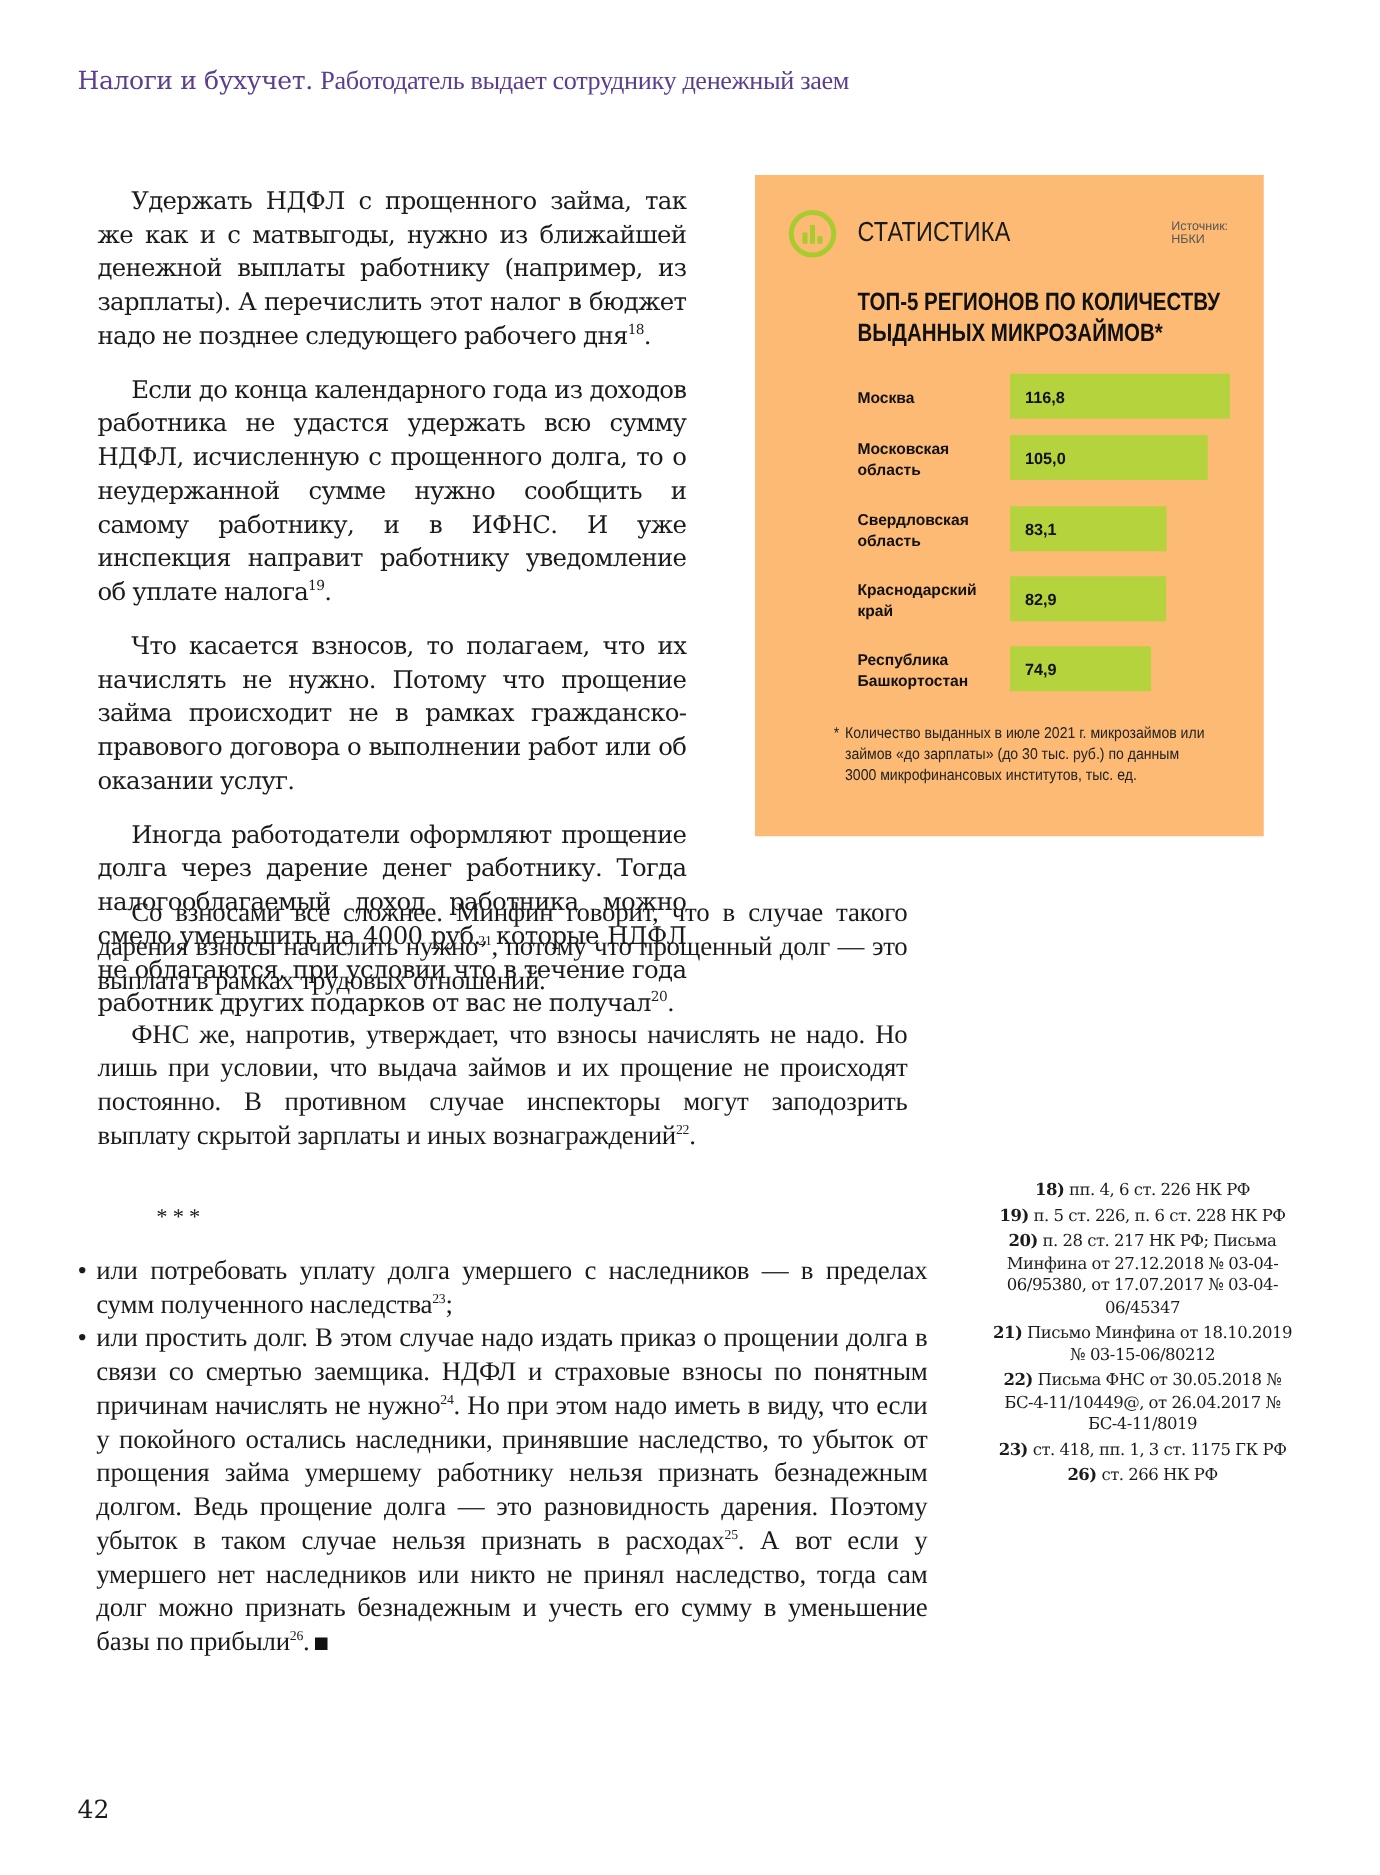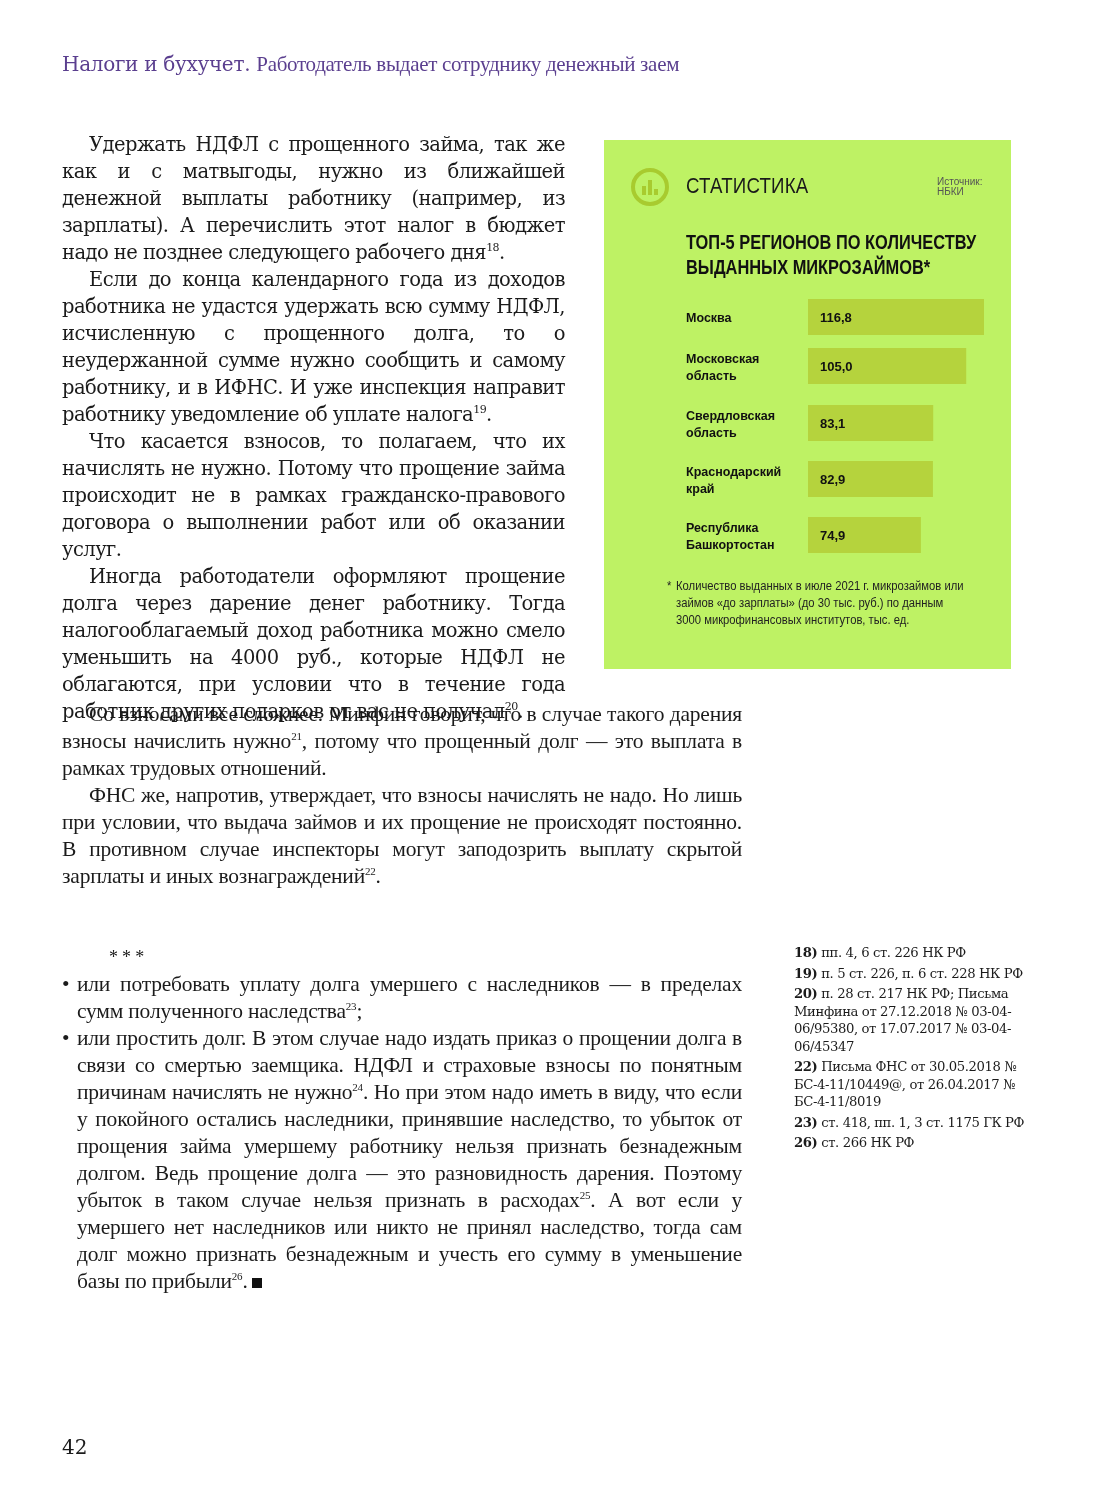--- a/index.html
+++ b/index.html
@@ -5,40 +5,40 @@
   html, body { margin: 0; padding: 0; background: #ffffff; }
   body { width: 1104px; height: 1500px; position: relative; overflow: hidden; color: #1a1a1a; }
   .running-head { position: absolute; left: 62px; top: 52px; font-family: "DejaVu Serif", serif; font-size: 20px; color: #5b3f8f; white-space: nowrap; letter-spacing: -0.3px; }
   .running-head b { font-weight: normal; }
   .running-head span.sub { font-family: "Liberation Serif", serif; font-size: 21px; }
 
   .body-text { position: absolute; left: 62px; font-family: "DejaVu Serif", serif; font-size: 19.5px; line-height: 27px; color: #1b1b1b; letter-spacing: -0.55px; }
   .col1 { top: 131px; width: 503px; }
   .col2 { top: 701px; width: 680px; font-family: "Liberation Serif", serif; font-size: 21.5px; letter-spacing: -0.2px; }
   .col3 { top: 944px; width: 680px; font-family: "Liberation Serif", serif; font-size: 21.5px; letter-spacing: -0.2px; }
-  .body-text p { margin: 0; text-align: justify; text-indent: 27px; }
+  .body-text p { margin: 16px; text-align: justify; text-indent: 27px; }
   .body-text p.noindent { text-indent: 0; }
   sup { font-size: 11px; vertical-align: 8px; line-height: 0; }
   .stars { text-align: center; margin: 0; padding-left: 20px; font-size: 18px; height: 27px; line-height: 27px; }
   ul.bullets { list-style: none; margin: 0; padding: 0; }
   ul.bullets li { position: relative; padding-left: 15px; text-align: justify; }
   ul.bullets li::before { content: "•"; position: absolute; left: 0; top: 0; }
   .endmark { display: inline-block; width: 10px; height: 10px; background: #111; margin-left: 4px; vertical-align: 0; }
 
-  .stat-box { position: absolute; left: 604px; top: 140px; width: 407px; height: 529px; background: #bef264; }
+  .stat-box { position: absolute; left: 604px; top: 140px; width: 407px; height: 529px; background: #fdba74; }
   .stat-icon { position: absolute; left: 26px; top: 27px; width: 40px; height: 40px; }
   .stat-title { position: absolute; left: 82px; top: 33px; font-family: "Liberation Sans", sans-serif; font-size: 22px; color: #1a1a1a; transform: scaleX(0.85); transform-origin: left top; letter-spacing: 0.2px; }
   .stat-source { position: absolute; left: 333px; top: 37px; font-family: "Liberation Sans", sans-serif; font-size: 10px; line-height: 10px; color: #555; }
   .chart-title { position: absolute; left: 82px; top: 90px; font-family: "Liberation Sans", sans-serif; font-weight: bold; font-size: 20px; line-height: 25px; color: #111; transform: scaleX(0.82); transform-origin: left top; width: 380px; }
   .chart-svg { position: absolute; left: 0; top: 150px; }
   .chart-note { position: absolute; left: 72px; top: 438px; width: 320px; font-family: "Liberation Sans", sans-serif; font-size: 12.5px; line-height: 17px; color: #222; transform: scaleX(0.9); transform-origin: left top; }
   .chart-note .ast { position: absolute; left: -10px; top: 0; }
 
   .footnotes { position: absolute; left: 794px; top: 944px; width: 240px; font-family: "DejaVu Serif", serif; font-size: 13.2px; line-height: 17.5px; color: #1b1b1b; letter-spacing: -0.4px; }
-  .footnotes .fn { margin-bottom: 3px; }
+  .footnotes .fn { margin-bottom: 3px; text-align: center; }
   .footnotes .fn b { font-weight: bold; }
 
   .page-number { position: absolute; left: 62px; top: 1435px; font-family: "DejaVu Serif", serif; font-size: 20px; color: #1b1b1b; text-align: right; }
 </style>
 </head>
 <body>
 
 <div class="running-head">
   <b>Налоги и бухучет.</b>
   <span class="sub">Работодатель выдает сотруднику денежный заем</span>
@@ -97,18 +97,19 @@
   <div class="chart-note">
     <span class="ast">*</span>
     <span>Количество выданных в июле 2021 г. микрозаймов или займов «до зарплаты» (до 30 тыс. руб.) по данным 3000 микрофинансовых институтов, тыс. ед.</span>
   </div>
 </div>
 
 <div class="footnotes">
   <div class="fn"><b>18)</b> <span>пп. 4, 6 ст. 226 НК РФ</span></div>
   <div class="fn"><b>19)</b> <span>п. 5 ст. 226, п. 6 ст. 228 НК РФ</span></div>
   <div class="fn"><b>20)</b> <span>п. 28 ст. 217 НК РФ; Письма Минфина от 27.12.2018 № 03-04-06/95380, от 17.07.2017 № 03-04-06/45347</span></div>
+  <div class="fn"><b>21)</b> <span>Письмо Минфина от 18.10.2019 № 03-15-06/80212</span></div>
   <div class="fn"><b>22)</b> <span>Письма ФНС от 30.05.2018 № БС-4-11/10449@, от 26.04.2017 № БС-4-11/8019</span></div>
   <div class="fn"><b>23)</b> <span>ст. 418, пп. 1, 3 ст. 1175 ГК РФ</span></div>
   <div class="fn"><b>26)</b> <span>ст. 266 НК РФ</span></div>
 </div>
 
 <div class="page-number">42</div>
 
 </body></html>

